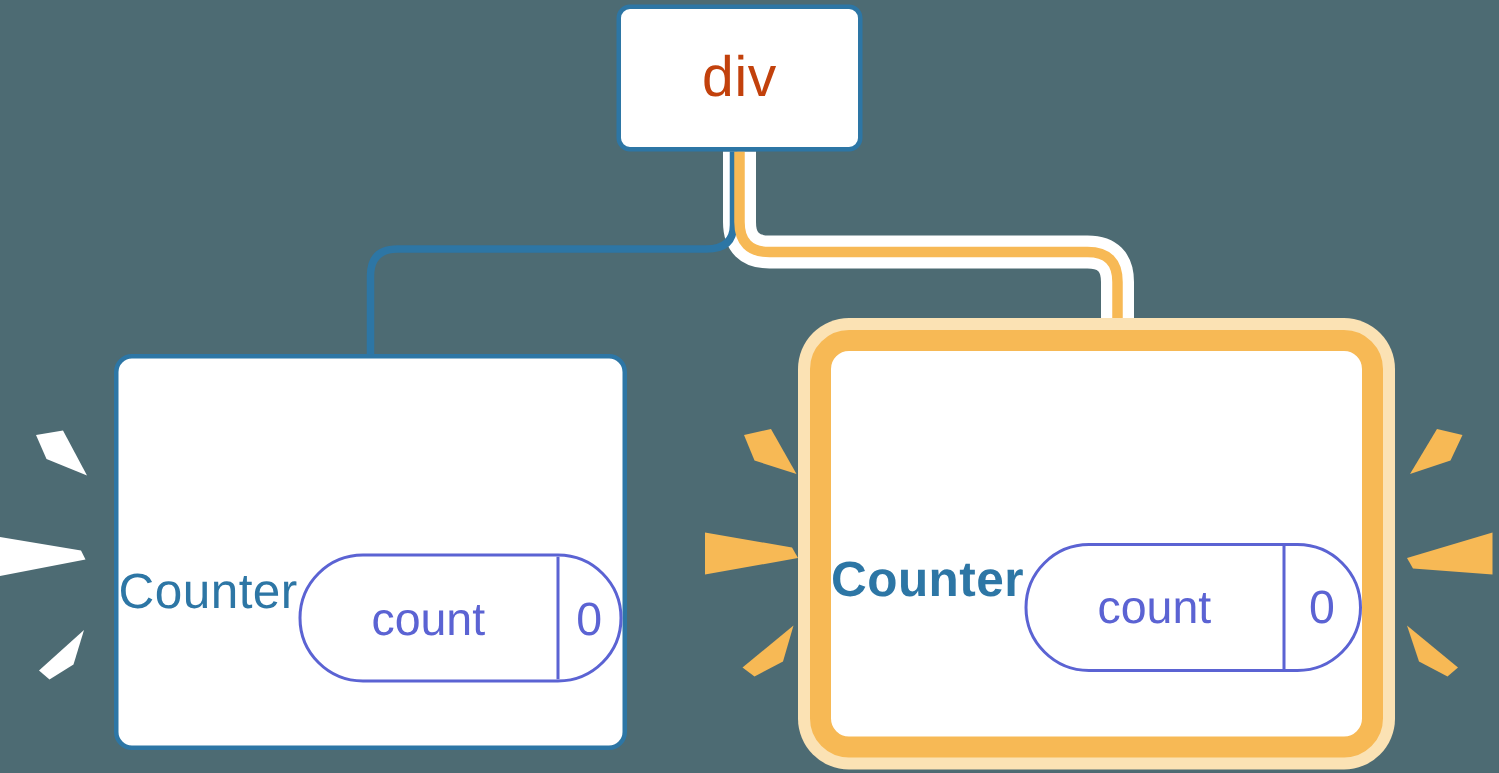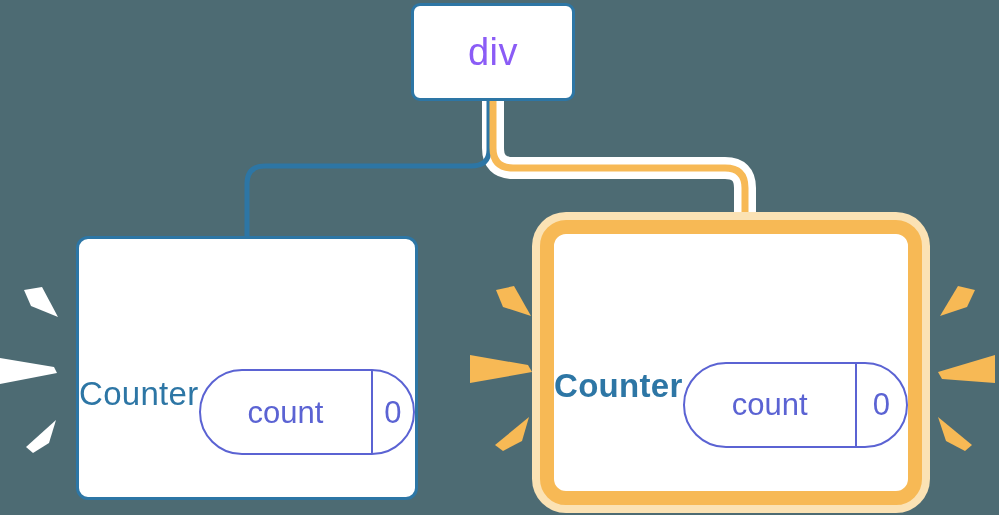--- a/index.html
+++ b/index.html
@@ -42,21 +42,21 @@
     background: #ffffff;
     border: 3px solid #2d76a5;
     border-radius: 9px;
     box-sizing: border-box;
     display: flex;
     align-items: center;
     justify-content: center;
     z-index: 5;
   }
   .node-div .tag {
-    color: #8b5cf6;
+    color: #c2410c;
     font-size: 38px;
     font-weight: 400;
     letter-spacing: 0.5px;
     line-height: 1;
   }
 
   
   .node-counter {
     position: absolute;
     background: #ffffff;

